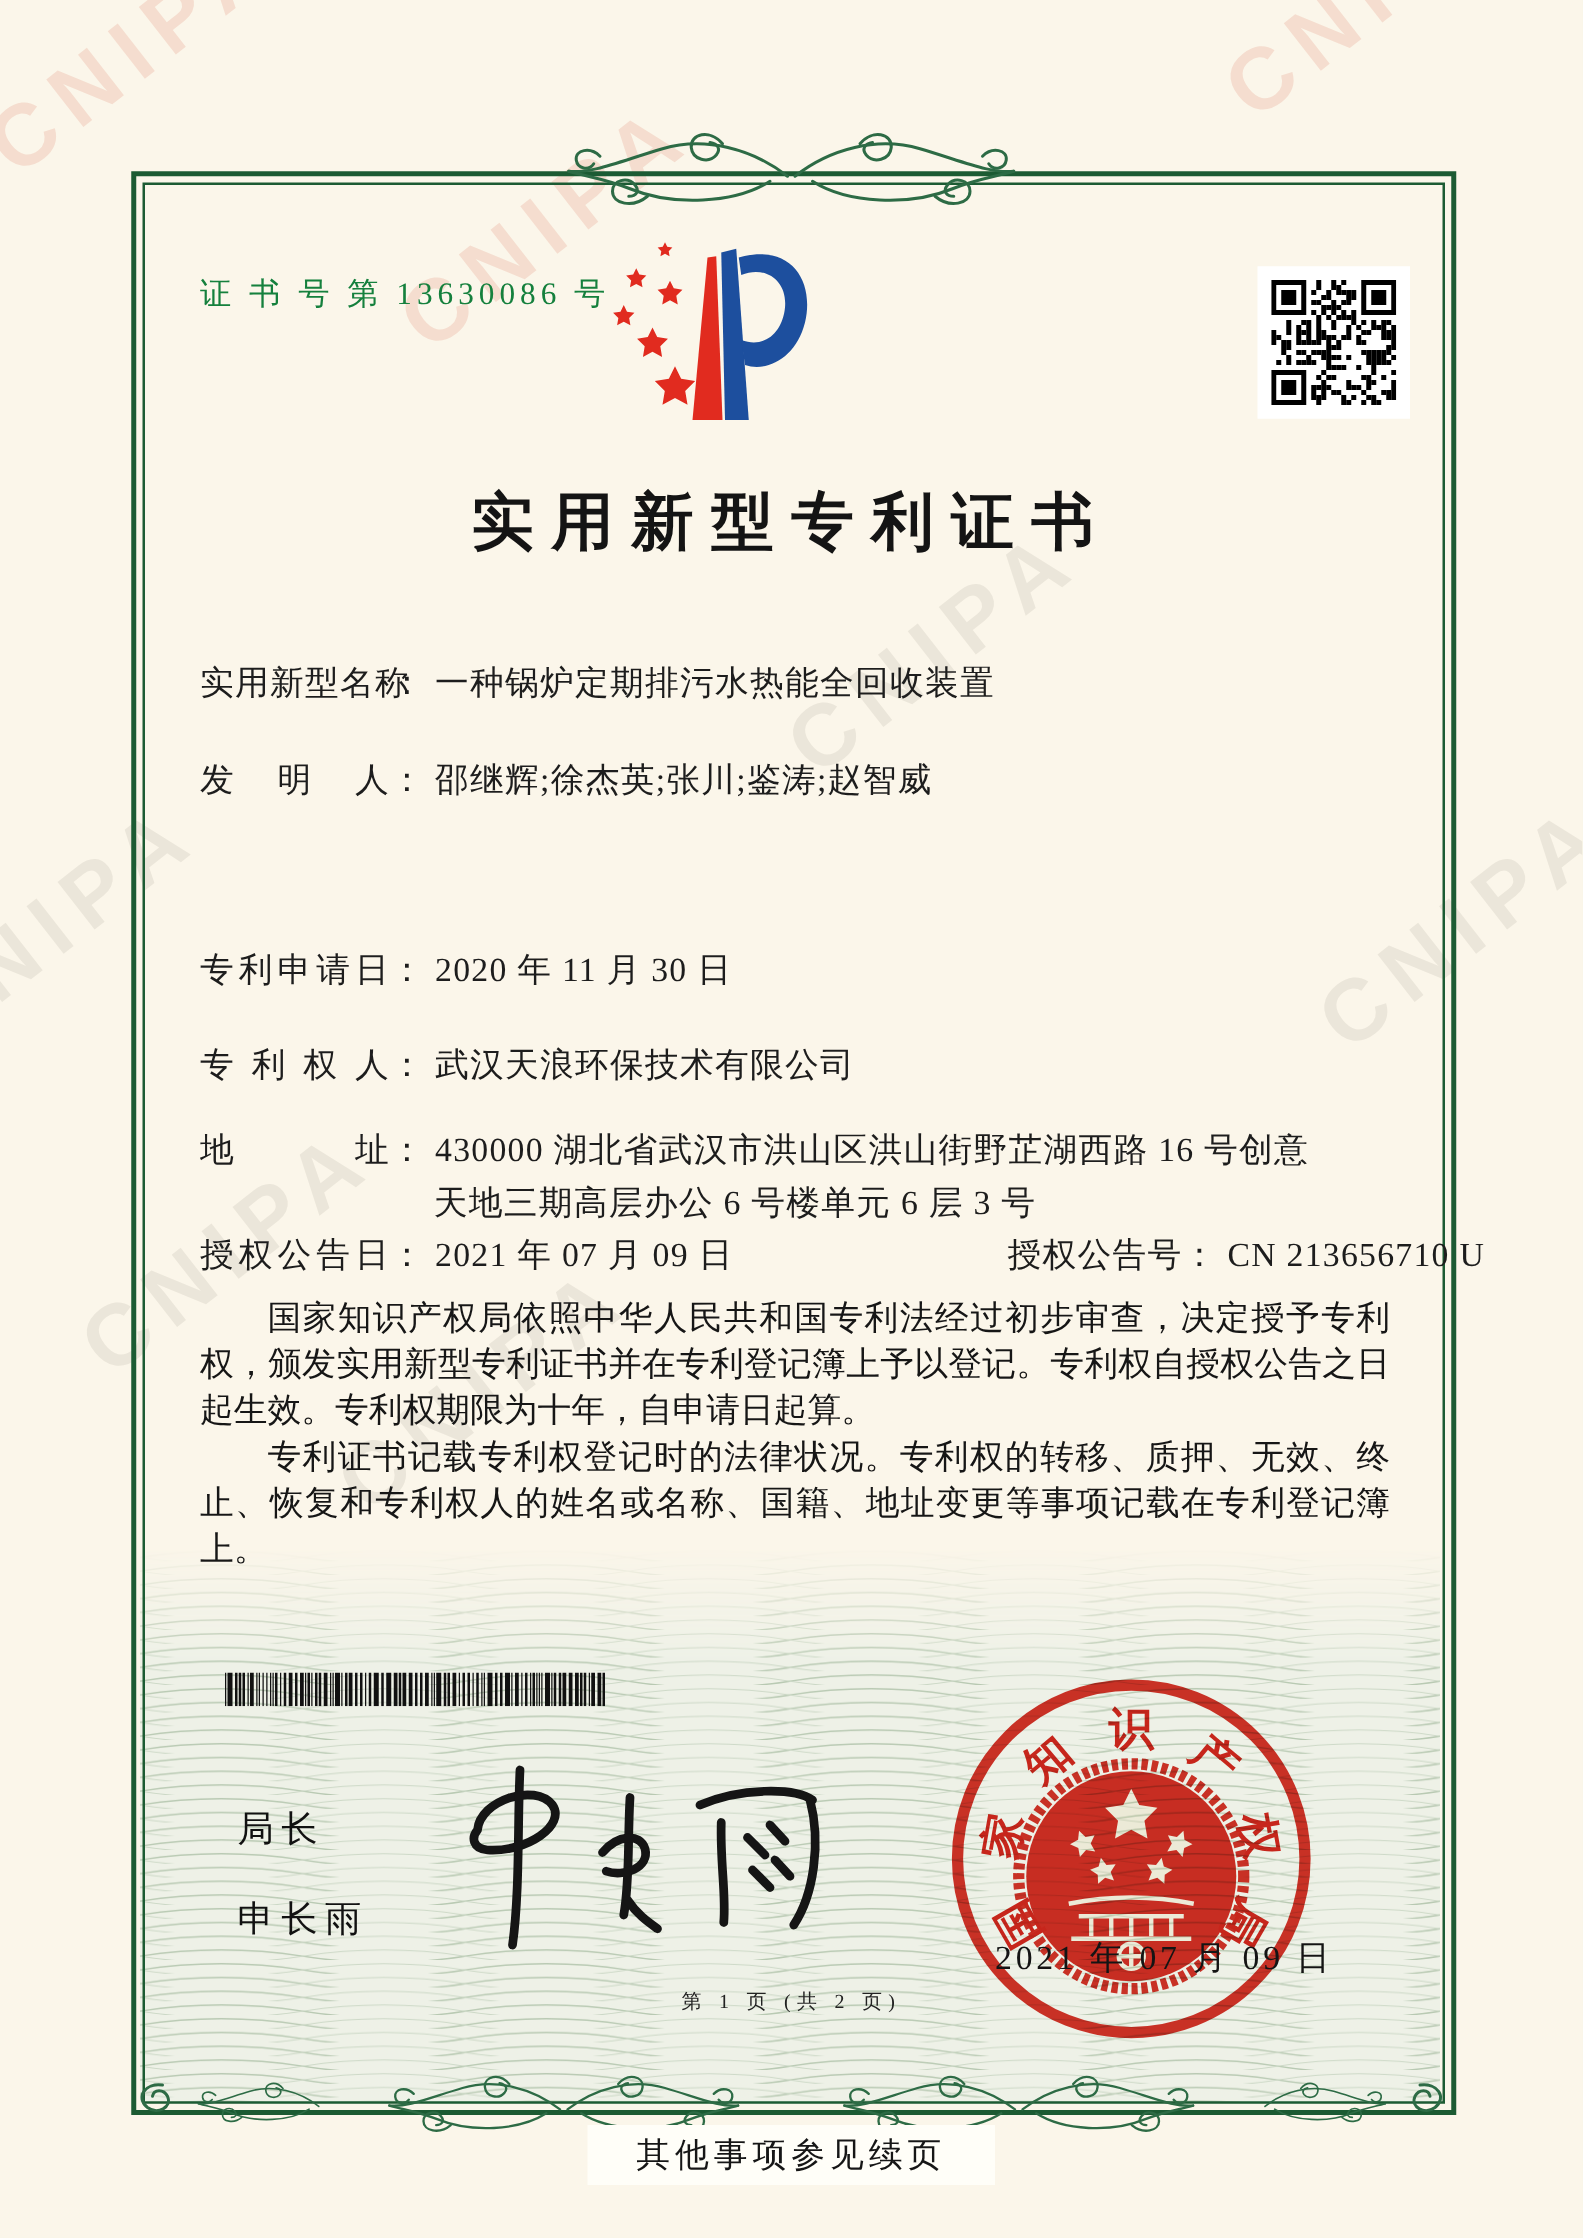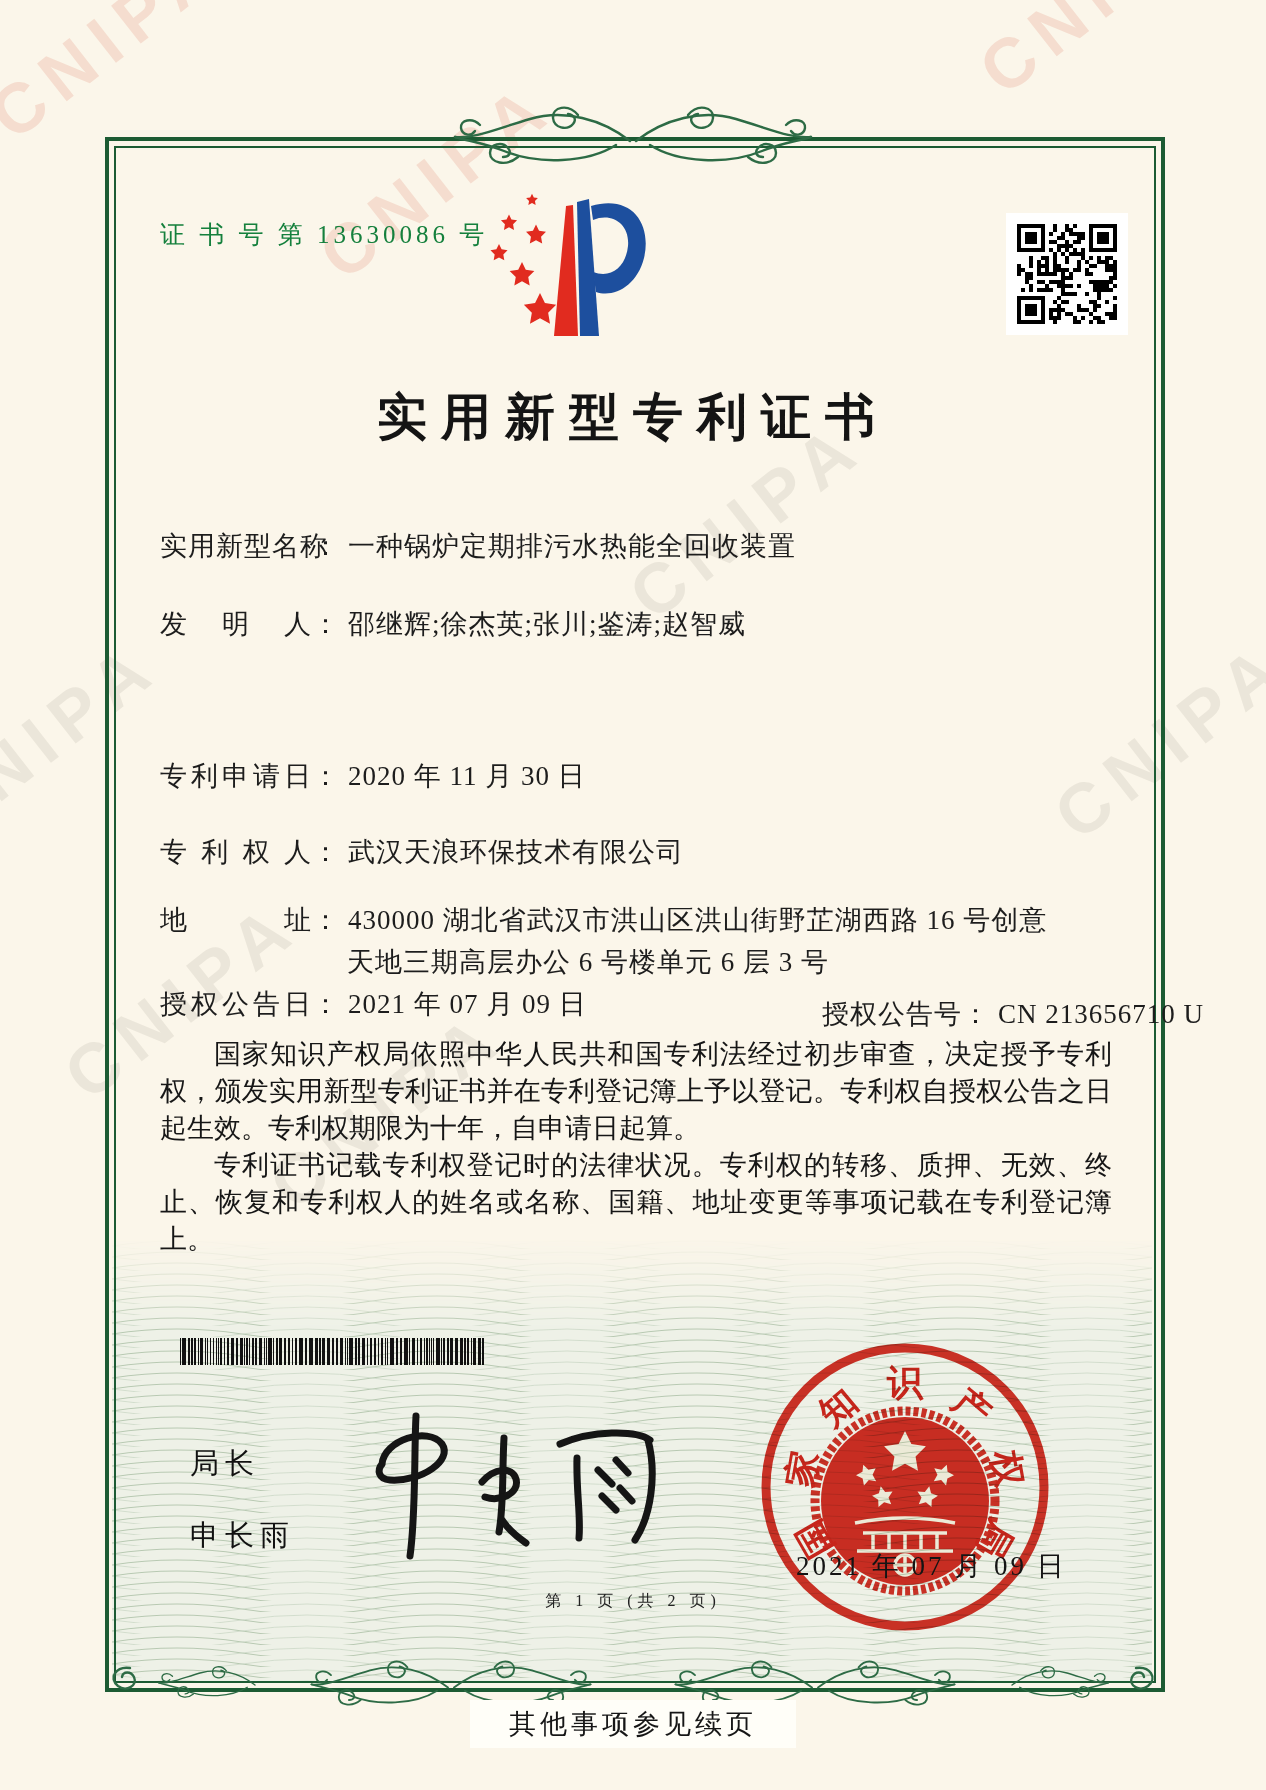--- a/index.html
+++ b/index.html
@@ -22,21 +22,21 @@
   .qr-wrap{position:absolute;left:1006px;top:213px;width:122px;height:122px;background:#fff;
            display:flex;align-items:center;justify-content:center;}
   .title{position:absolute;left:0;right:0;top:384px;text-align:center;font-size:50px;font-weight:bold;
          letter-spacing:14px;color:#141414;}
   
   .row{position:absolute;left:160px;font-size:27px;letter-spacing:1px;white-space:nowrap;}
   .flabel{display:inline-block;width:152px;text-align:justify;text-align-last:justify;vertical-align:bottom;}
   .fsep{display:inline-block;}
   .fvalue{margin-left:8px;}
   .addr2{position:absolute;left:347px;font-size:27px;letter-spacing:1px;}
-  .col2{position:absolute;left:662px;top:0;margin-top:10px;}
+  .col2{position:absolute;left:646px;top:0;}
   .col2 .flabel{width:140px;}
   
   .body-text{position:absolute;left:160px;top:1036px;width:952px;font-size:27px;line-height:37px;
              text-align:justify;color:#161616;}
   .body-text p{margin:0;text-indent:2em;}
   
   .barcode{position:absolute;left:180px;top:1338px;}
   .signer-title{position:absolute;left:190px;top:1444px;font-size:29px;letter-spacing:6px;
                 font-family:"Liberation Sans","DejaVu Sans",sans-serif;color:#111;}
   .signer-name{position:absolute;left:190px;top:1496px;font-size:29px;letter-spacing:6px;

